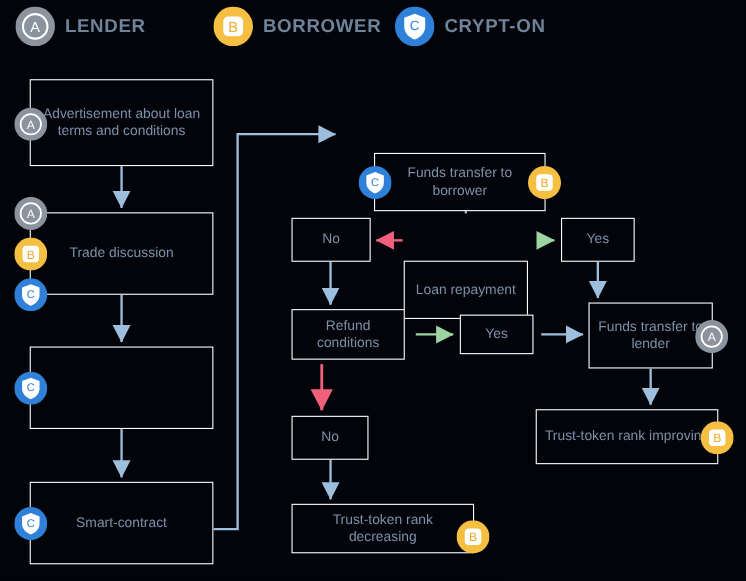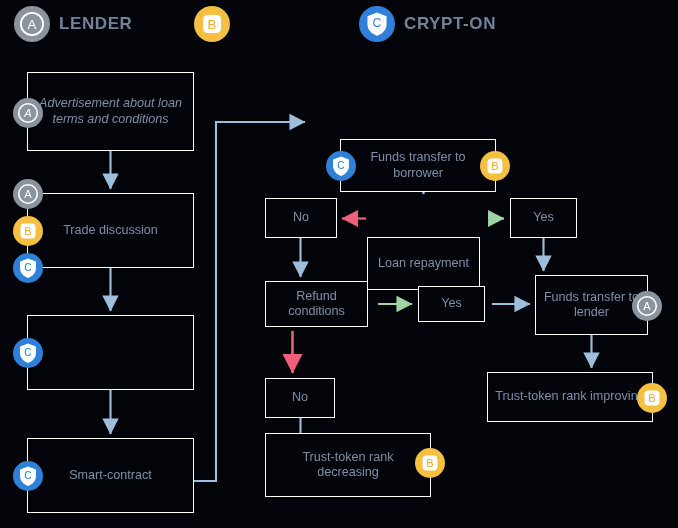--- a/index.html
+++ b/index.html
@@ -101,35 +101,36 @@
         <span class="legend-label">LENDER</span>
       </div>
       <div class="legend-item" style="left: 194px; top: 6px;">
         <span class="badge">
           <svg width="36" height="36" viewBox="0 0 34 34">
             <circle cx="17" cy="17" r="17" fill="#f5bf42"></circle>
             <rect x="8.5" y="8.5" width="17" height="17" rx="4.2" fill="#ffffff"></rect>
             <text x="17" y="21.6" text-anchor="middle" font-family="Liberation Sans, sans-serif" font-size="12.5" fill="#f0a92a">B</text>
           </svg>
         </span>
+        <span class="legend-label">BORROWER</span>
       </div>
       <div class="legend-item" style="left: 359px; top: 6px;">
         <span class="badge">
           <svg width="36" height="36" viewBox="0 0 34 34">
             <circle cx="17" cy="17" r="17" fill="#2f80d8"></circle>
             <path d="M17 6.2 L26 9.6 V17.2 C26 22.6 21.8 26.4 17 28.2 C12.2 26.4 8 22.6 8 17.2 V9.6 Z" fill="#ffffff"></path>
             <text x="17" y="20.2" text-anchor="middle" font-family="Liberation Sans, sans-serif" font-size="11.5" fill="#2f80d8">C</text>
           </svg>
         </span>
         <span class="legend-label">CRYPT-ON</span>
       </div>
     </div>
 
   <div id="nodes-root">
-      <div class="node" style="left: 27px; top: 72px; width: 167px; height: 79px; font-style: italic;">
+      <div class="node" style="left: 27px; top: 72px; width: 167px; height: 79px;">
         <span>Advertisement about loan terms and conditions</span>
         <span class="node-badge" style="width: 30px; height: 30px; top: 25px; left: -15px;"><svg width="30" height="30" viewBox="0 0 34 34">
             <circle cx="17" cy="17" r="17" fill="#8b949e"></circle>
             <circle cx="17" cy="17" r="10.5" fill="none" stroke="#ffffff" stroke-width="1.8"></circle>
             <text x="17" y="21.4" text-anchor="middle" font-family="Liberation Sans, sans-serif" font-size="12.5" fill="#ffffff">A</text>
           </svg></span>
       </div>
       <div class="node" style="left: 27px; top: 193px; width: 167px; height: 75px;">
         <span>Trade discussion</span>
         <span class="node-badge" style="width: 30px; height: 30px; top: -15px; left: -15px;"><svg width="30" height="30" viewBox="0 0 34 34">
@@ -203,21 +204,21 @@
         <span>No</span>
       </div>
       <div class="node" style="left: 487px; top: 372px; width: 166px; height: 50px;">
         <span>Trust-token rank improving</span>
         <span class="node-badge" style="width: 30px; height: 30px; top: 10px; right: -15px;"><svg width="30" height="30" viewBox="0 0 34 34">
             <circle cx="17" cy="17" r="17" fill="#f5bf42"></circle>
             <rect x="8.5" y="8.5" width="17" height="17" rx="4.2" fill="#ffffff"></rect>
             <text x="17" y="21.6" text-anchor="middle" font-family="Liberation Sans, sans-serif" font-size="12.5" fill="#f0a92a">B</text>
           </svg></span>
       </div>
-      <div class="node" style="left: 265px; top: 433px; width: 166px; height: 64px;">
+      <div class="node" style="left: 265px; top: 458px; width: 166px; height: 45px;">
         <span>Trust-token rank decreasing</span>
         <span class="node-badge" style="width: 30px; height: 30px; top: 14px; right: -15px;"><svg width="30" height="30" viewBox="0 0 34 34">
             <circle cx="17" cy="17" r="17" fill="#f5bf42"></circle>
             <rect x="8.5" y="8.5" width="17" height="17" rx="4.2" fill="#ffffff"></rect>
             <text x="17" y="21.6" text-anchor="middle" font-family="Liberation Sans, sans-serif" font-size="12.5" fill="#f0a92a">B</text>
           </svg></span>
       </div>
     </div>
 </div>
 

